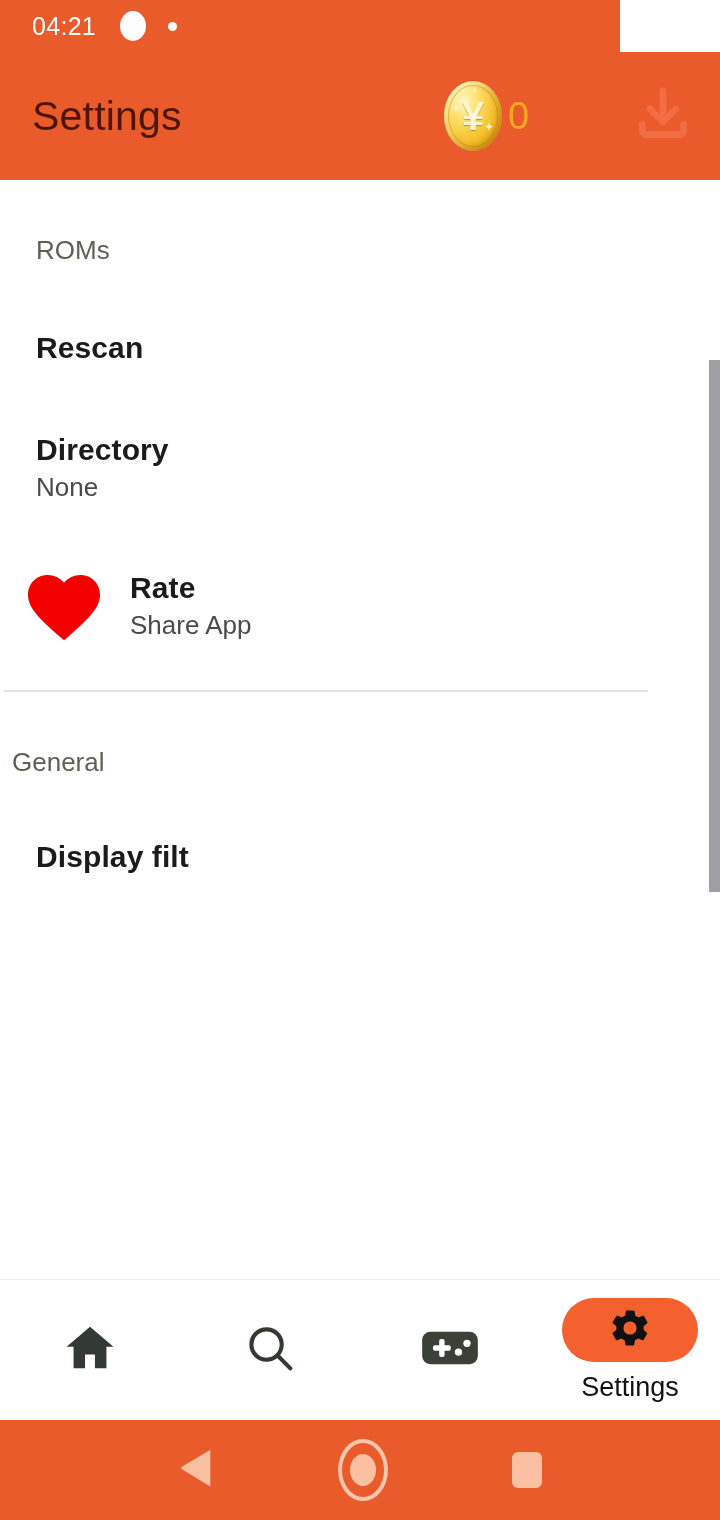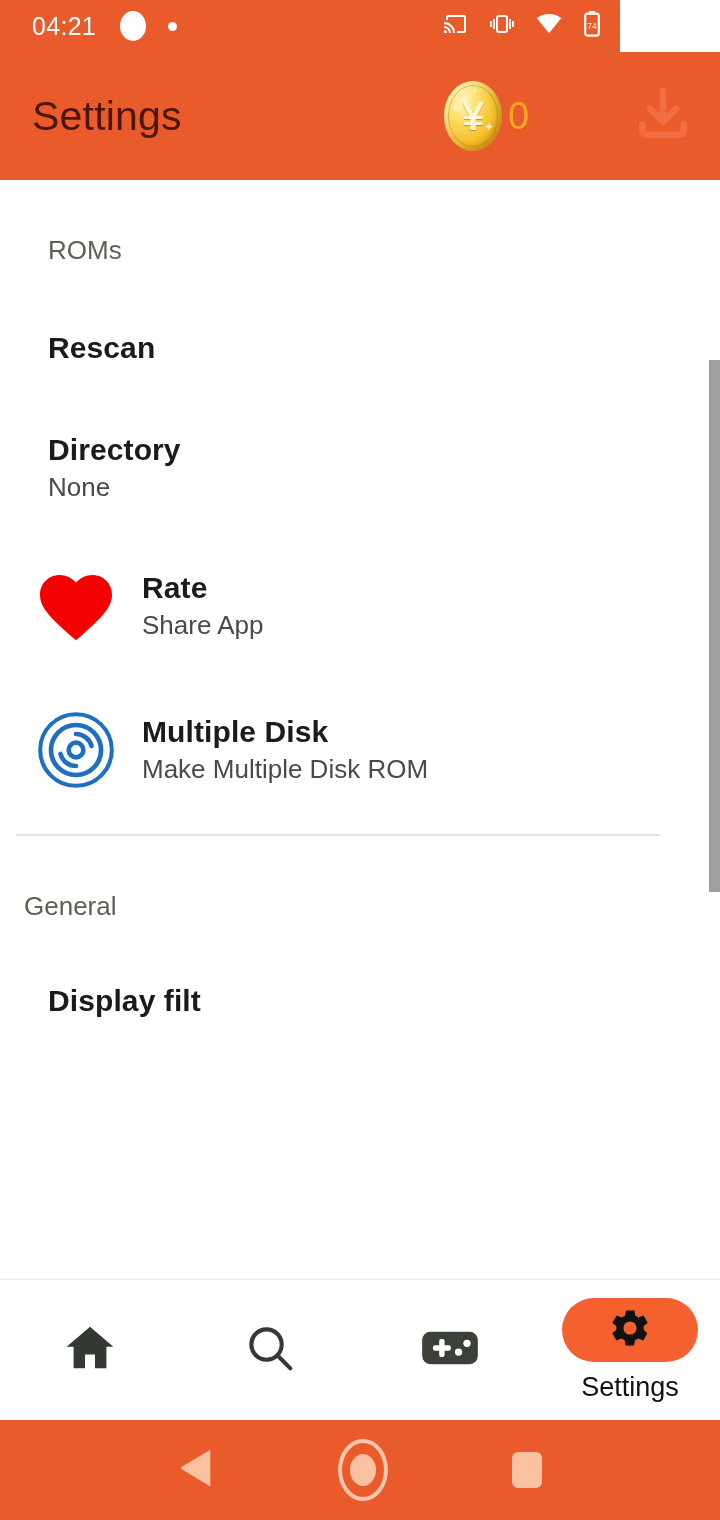--- a/index.html
+++ b/index.html
@@ -55,21 +55,21 @@
   }
   .coin-star{ position:absolute; color:#fff4c0; font-size:12px; z-index:3; }
   .cs1{ left:7px; top:20px; }
   .cs2{ right:8px; bottom:17px; }
   .cs3{ left:27px; top:5px; font-size:9px; }
   .coin-count{ font-size:38px; color:#F5A623; }
   .dl-icon{ position:absolute; right:26px; top:50%; transform:translateY(-50%); }
 
   
   .scroll{
-    position:absolute; top:180px; left:16px; width:644px; height:1100px;
+    position:absolute; top:180px; left:4px; width:644px; height:1100px;
     background:#ffffff; overflow:hidden;
   }
   .scrollbar-track{
     position:absolute; top:180px; right:0; width:11px; height:1100px;
   }
   .scrollbar-thumb{
     position:absolute; top:180px; right:0; width:11px; height:532px;
     background:#9e9ea3;
   }
 
@@ -123,46 +123,20 @@
   .sys-square{ width:30px; height:36px; border-radius:6px; background:#fbc0a2; }
 </style>
 </head>
 <body>
 
 <div class="statusbar">
   <div class="clock">04:21</div>
   <div class="sb-dots">
     <div class="pill-notif"></div>
     <div class="dot-notif"></div>
-  </div>
-  <div class="sb-right">
-    <span>
-      <svg width="28" height="24" viewBox="0 0 24 24" fill="#fdfdfd">
-        <path d="M21 3H5a2 2 0 0 0-2 2v3h2V5h16v14h-7v2h7a2 2 0 0 0 2-2V5a2 2 0 0 0-2-2z"></path>
-        <path d="M1 18v3h3a3 3 0 0 0-3-3zm0-4v2a5 5 0 0 1 5 5h2a7 7 0 0 0-7-7zm0-4v2a9 9 0 0 1 9 9h2A11 11 0 0 0 1 10z"></path>
-      </svg>
-    </span>
-    <span>
-      <svg width="28" height="24" viewBox="0 0 24 24" fill="#fdfdfd">
-        <path d="M0 9v6h2V9H0zm3-2v10h2V7H3zm16 0v10h2V7h-2zm3 2v6h2V9h-2z"></path>
-        <rect x="7" y="4" width="10" height="16" rx="2" fill="none" stroke="#fdfdfd" stroke-width="2"></rect>
-      </svg>
-    </span>
-    <span>
-      <svg width="28" height="22" viewBox="0 0 24 20" fill="#fdfdfd">
-        <path d="M12 18.5 23.2 4.6C20.1 2.2 16.2.8 12 .8S3.9 2.2.8 4.6L12 18.5z"></path>
-      </svg>
-    </span>
-    <span>
-      <svg width="20" height="26" viewBox="0 0 16 26">
-        <rect x="5" y="0" width="6" height="3" fill="#fdfdfd"></rect>
-        <rect x="1.2" y="2.6" width="13.6" height="22" rx="2.4" fill="none" stroke="#fdfdfd" stroke-width="2.2"></rect>
-        <text x="8" y="18" font-size="8.5" font-family="Liberation Sans, sans-serif" fill="#fdfdfd" text-anchor="middle">74</text>
-      </svg>
-    </span>
   </div>
 </div>
 
 <div class="appbar">
   <div class="app-title">Settings</div>
 
   <div class="coin-wrap">
     <div class="coin">
       <span class="coin-star cs1">✦</span>
       <span class="coin-star cs3">✦</span>
@@ -201,35 +175,20 @@
       </svg>
     </div>
     <div class="row-text">
       <div class="pref-title">Rate</div>
       <div class="pref-sub">Share App</div>
     </div>
   </div>
 
 
 
-  <div class="row" style="margin-top:64px;">
-    <div class="row-icon">
-      <svg width="92" height="92" viewBox="0 0 48 48" fill="none" stroke="#1F6FC0">
-        <circle cx="24" cy="24" r="21.5" stroke-width="2.4"></circle>
-        <circle cx="24" cy="24" r="15" stroke-width="2.8"></circle>
-        <circle cx="24" cy="24" r="4.4" stroke-width="2.8"></circle>
-        <path d="M24 14.4a9.6 9.6 0 0 1 9.3 7.2" stroke-width="2.8" stroke-linecap="round"></path>
-        <path d="M24 33.6a9.6 9.6 0 0 1-9.3-7.2" stroke-width="2.8" stroke-linecap="round"></path>
-      </svg>
-    </div>
-    <div class="row-text">
-      <div class="pref-title">Multiple Disk</div>
-      <div class="pref-sub">Make Multiple Disk ROM</div>
-    </div>
-  </div>
 
   <div class="divider" style="margin-top:44px;"></div>
 
   <div class="group-label" style="margin-top:55px;padding-left:8px;">General</div>
 
   <div class="pref" style="margin-top:62px;">
     <div class="pref-title">Display filt</div>
   </div>
 </div>
 

